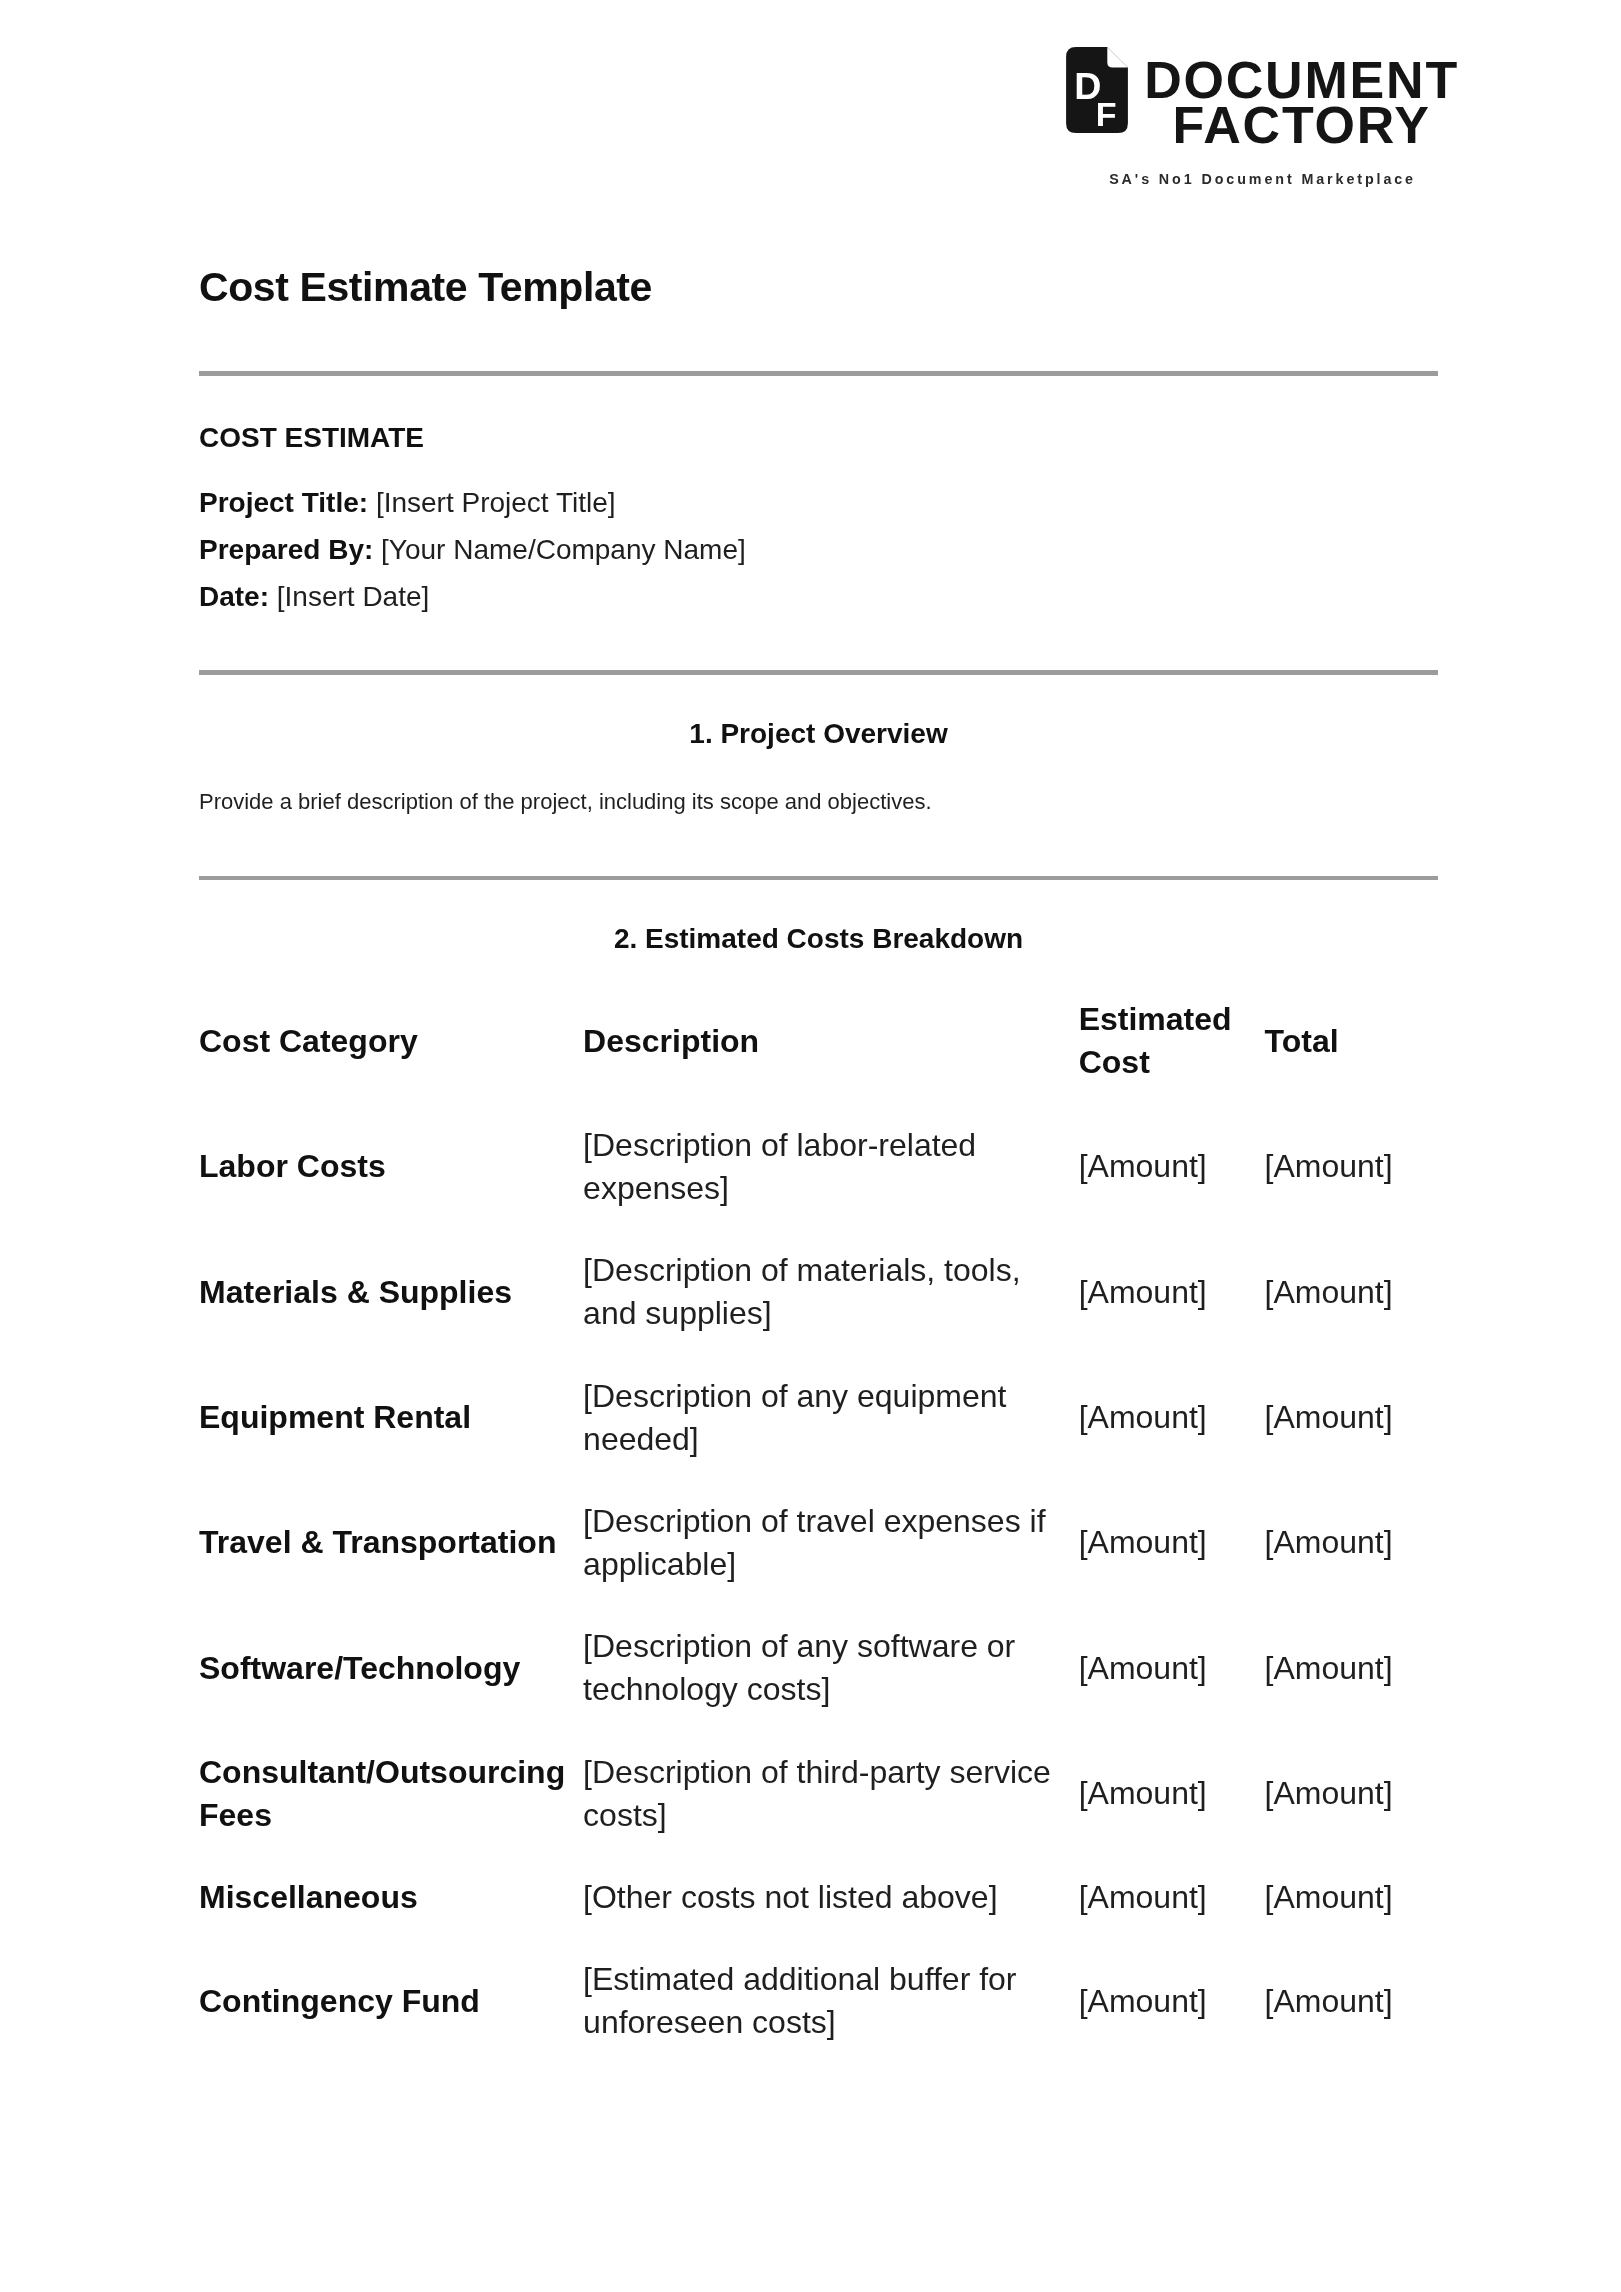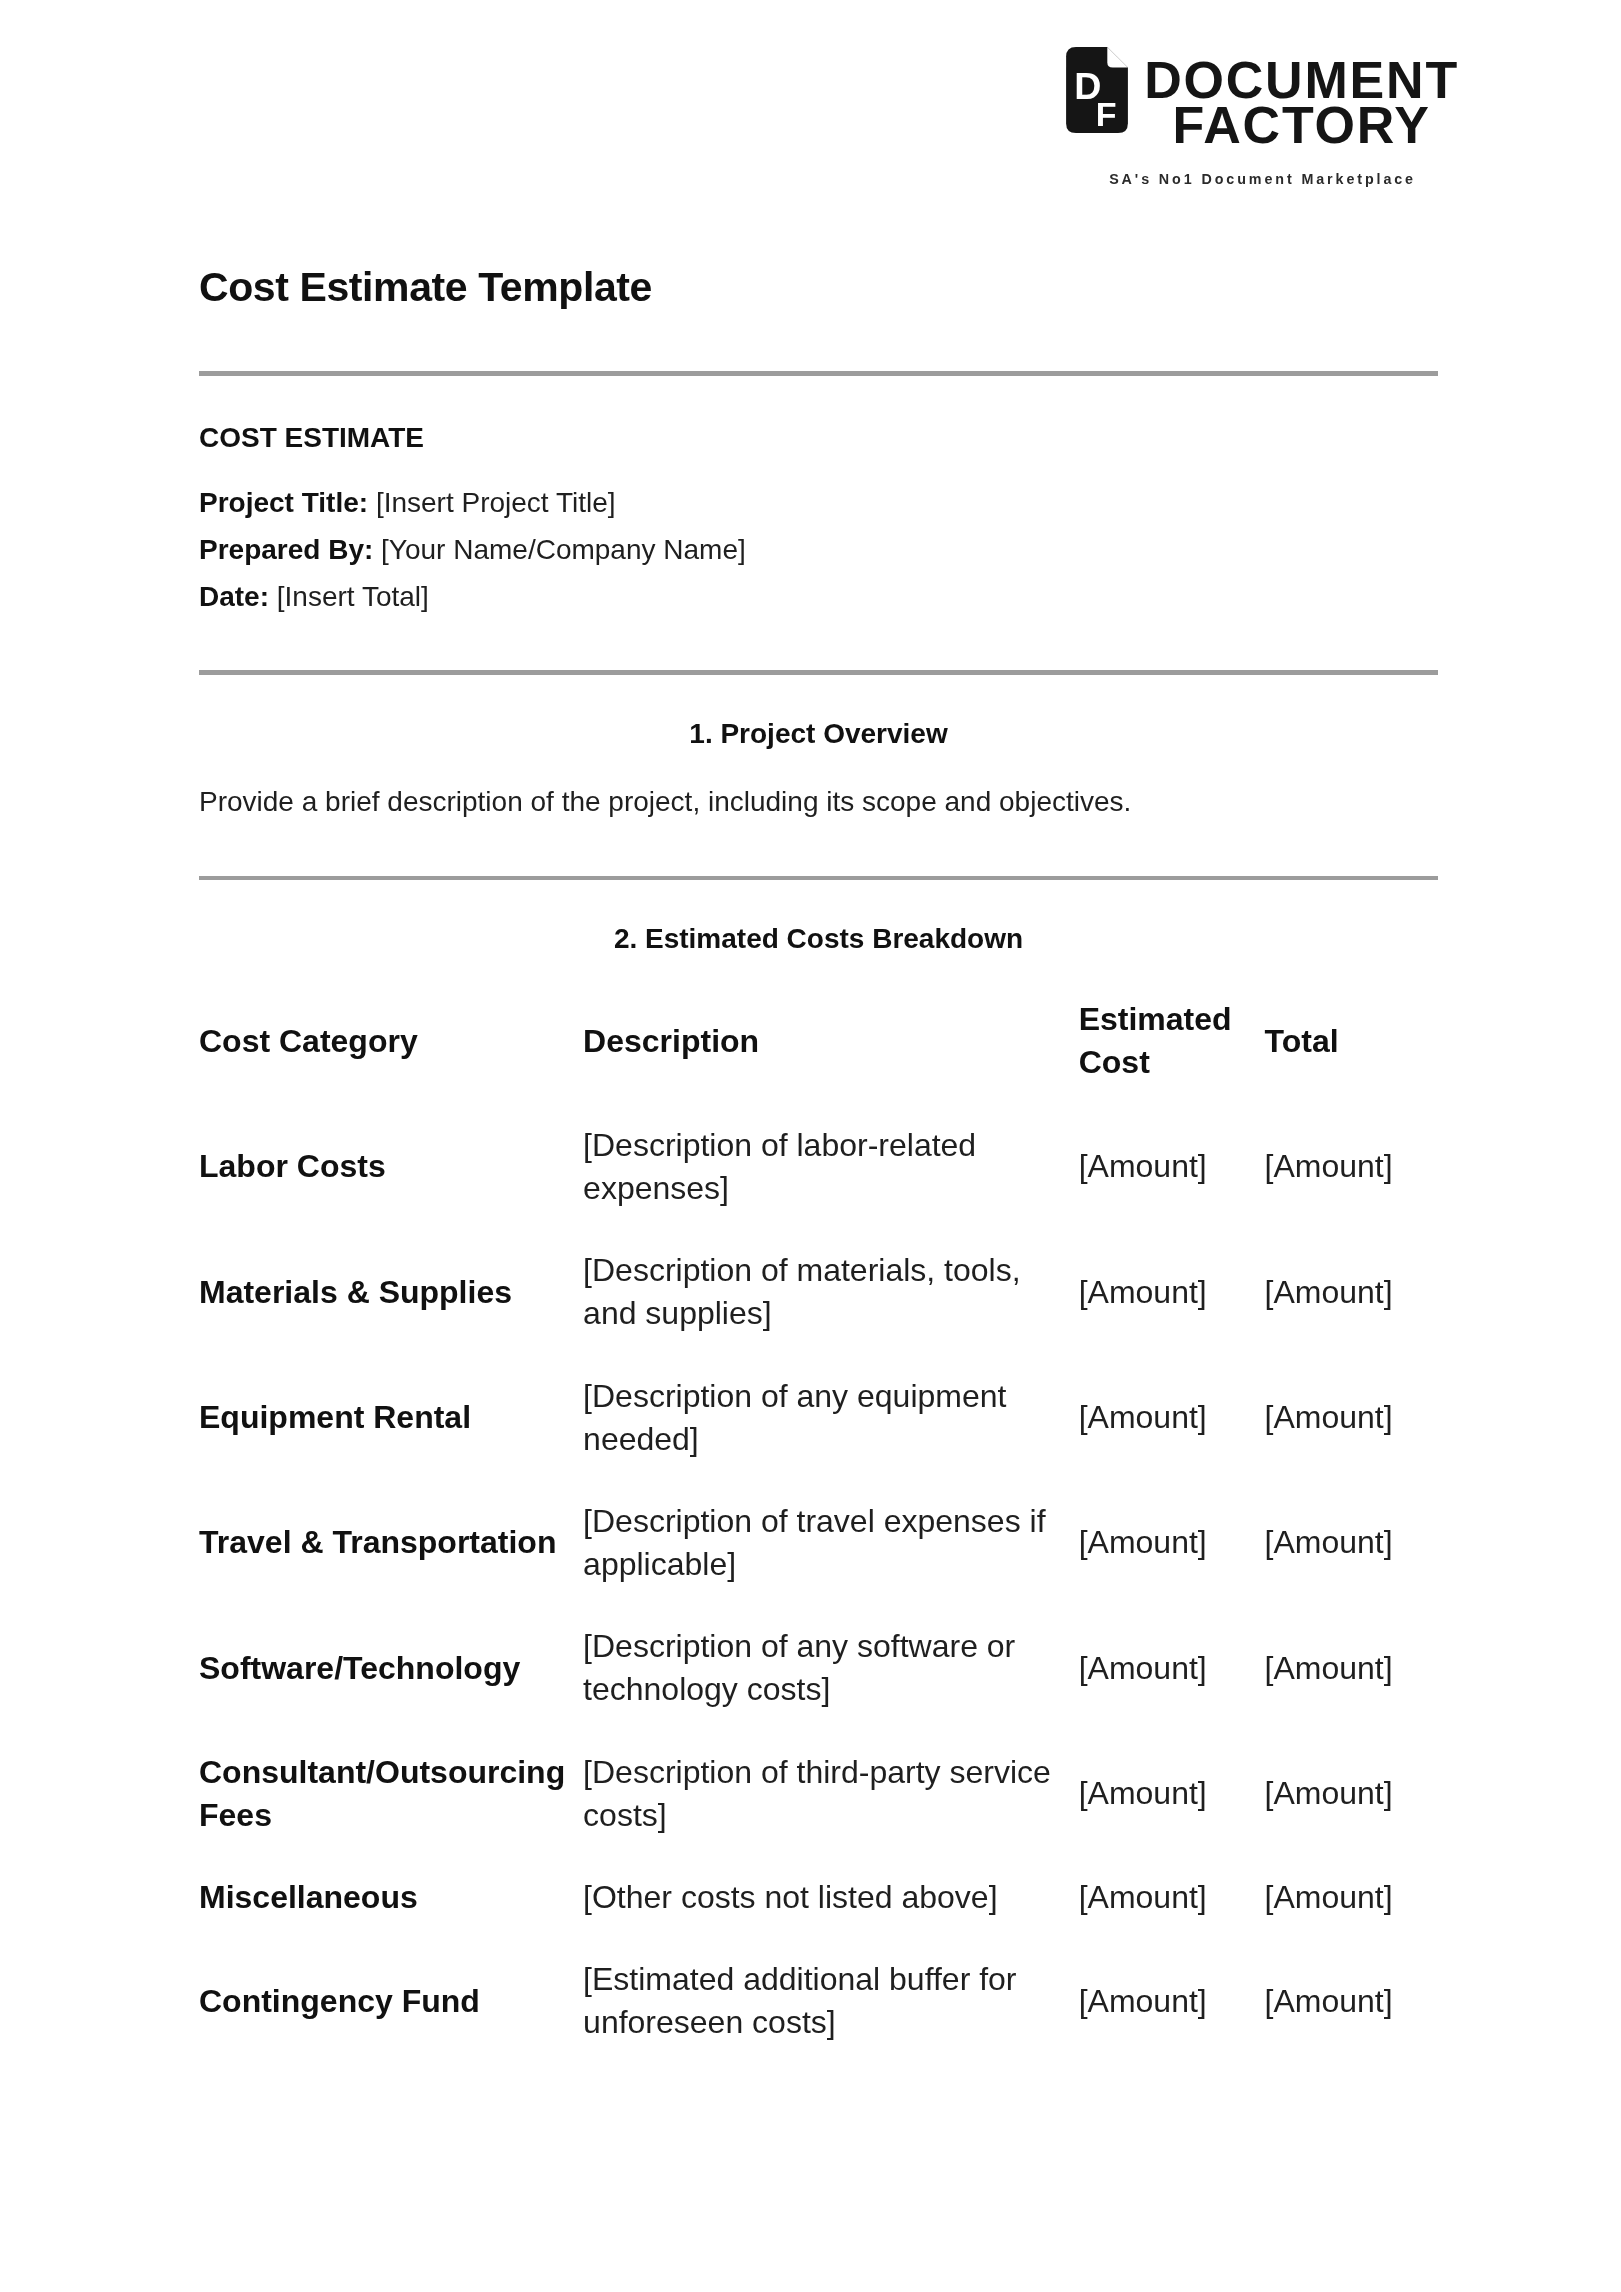--- a/index.html
+++ b/index.html
@@ -50,21 +50,21 @@
   }
   .meta { margin-top:21.5px; font-size:28px; line-height:47px; }
   .meta-line b { color:#111; }
 
   .section-heading {
     font-size:28px; font-weight:bold; color:#111; line-height:41px; margin:0;text-align:center;
   }
   .sh-1 { margin-top:38px; }
   .sh-2 { margin-top:38px; }
   .section-body {
-    margin:27px 0 0 0; font-size:28px; line-height:41px; color:#1f1f1f;
+    margin:27px 0 0 0; font-size:22px; line-height:41px; color:#1f1f1f;
   }
 
   
   table.cost-table {
     margin-top:19.7px; width:100%;
     border-collapse:collapse; font-size:32px; color:#1f1f1f;
     table-layout:fixed;
   }
   .cost-table col.c1 { width:31%; }
   .cost-table col.c2 { width:40%; }
@@ -110,21 +110,21 @@
       <div class="meta-line">
         <b>Project Title:</b>
         <span>[Insert Project Title]</span>
       </div>
       <div class="meta-line">
         <b>Prepared By:</b>
         <span>[Your Name/Company Name]</span>
       </div>
       <div class="meta-line">
         <b>Date:</b>
-        <span>[Insert Total]</span>
+        <span>[Insert Date]</span>
       </div>
     </div>
 
     <hr class="rule rule-2">
 
     <h2 class="section-heading sh-1">1. Project Overview</h2>
     <p class="section-body">Provide a brief description of the project, including its scope and objectives.</p>
 
     <hr class="rule rule-3">
 

